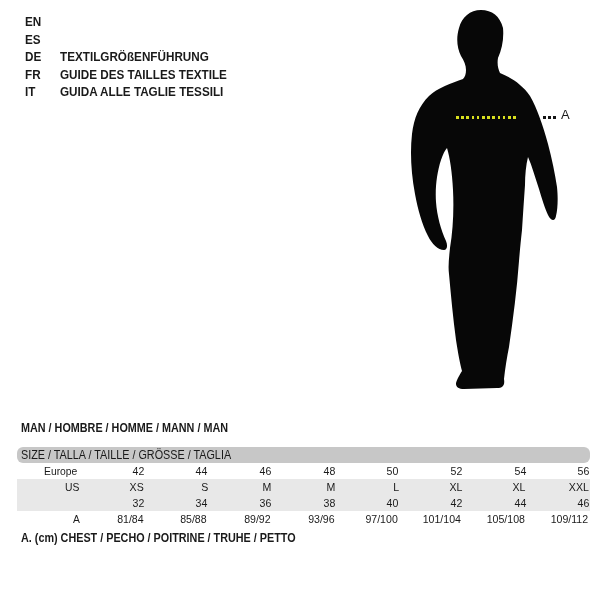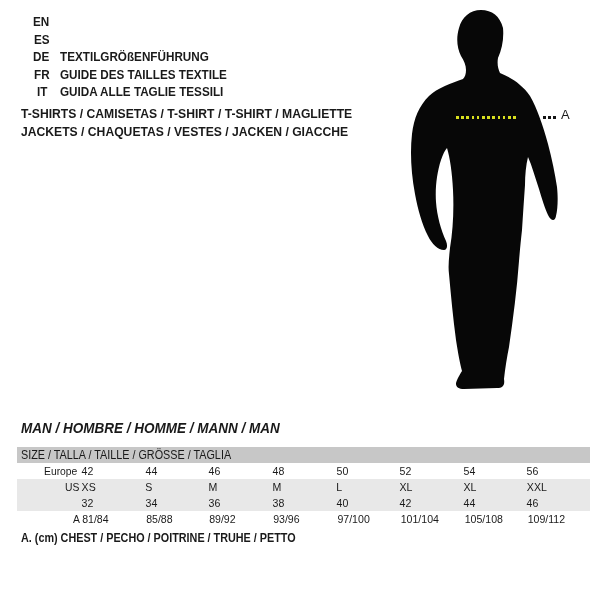--- a/index.html
+++ b/index.html
@@ -5,51 +5,51 @@
   html,body{margin:0;padding:0;background:#fff;}
   .page{
     position:relative;width:600px;height:600px;background:#ffffff;
     font-family:"Liberation Sans",sans-serif;color:#1a1a1a;overflow:hidden;
   }
   .condL{display:inline-block;transform:scaleX(0.9);transform-origin:0 50%;white-space:nowrap;}
   .condC{display:inline-block;transform:scaleX(0.92);transform-origin:50% 50%;white-space:nowrap;}
 
   
   .lang-list{position:absolute;left:25px;top:13px;}
-  .lang-row{display:flex;height:17.5px;line-height:17.5px;font-size:13px;font-weight:700;text-align:center;}
+  .lang-row{display:flex;height:17.5px;line-height:17.5px;font-size:13px;font-weight:700;}
   .lang-code{width:35px;flex:0 0 35px;}
 
   
   .categories{position:absolute;left:21px;top:105px;}
   .cat-line{height:18px;line-height:18px;font-size:13.5px;font-weight:700;}
 
   
   .man-svg{position:absolute;left:0;top:0;width:600px;height:600px;}
 
   
   .dash{position:absolute;height:3px;top:116px;}
   .dash-inner{left:456px;width:62px;
     background:repeating-linear-gradient(90deg,var(--chest) 0 2.6px,transparent 2.6px 5.2px);}
   .dash-outer{left:543px;width:16px;
     background:repeating-linear-gradient(90deg,#141414 0 2.6px,transparent 2.6px 5.2px);}
   .measure-label{position:absolute;left:561px;top:107px;font-size:13px;line-height:15px;}
 
   
-  .section-title{position:absolute;left:21px;top:420px;font-size:15px;font-weight:700;line-height:16px;font-style:italic;}
+  .section-title{position:absolute;left:21px;top:420px;font-size:12px;font-weight:700;line-height:16px;}
 
   
   .size-table{
     position:absolute;left:17px;top:447px;width:573px;
     border-collapse:collapse;table-layout:fixed;font-size:11.5px;
   }
   .size-table th{
     background:var(--headerbg);font-weight:400;text-align:left;
-    height:16px;padding:0 0 0 4px;font-size:12px;
+    height:16px;padding:0 0 0 4px;font-size:12px;border-radius:6px;
   }
-  .size-table td{height:16px;padding:0;text-align:left;font-weight:400;}
+  .size-table td{height:16px;padding:0;text-align:right;font-weight:400;}
   .size-table td.lbl{text-align:right;padding-left:4px;}
   .size-table tr.shaded td{background:var(--shadedbg);}
   .c-label{width:64px;}
 
   
   .footnote{position:absolute;left:21px;top:530px;font-size:12px;font-weight:700;line-height:16px;}
 </style>
 </head>
 <body>
 
@@ -69,24 +69,20 @@
     <div class="lang-row">
       <span class="lang-code"><span class="condL">FR</span></span>
       <span class="lang-label"><span class="condL">GUIDE DES TAILLES TEXTILE</span></span>
     </div>
     <div class="lang-row">
       <span class="lang-code"><span class="condL">IT</span></span>
       <span class="lang-label"><span class="condL">GUIDA ALLE TAGLIE TESSILI</span></span>
     </div>
   </div>
 
-  <div class="categories">
-    <div class="cat-line"><span class="condL">T-SHIRTS / CAMISETAS / T-SHIRT / T-SHIRT / MAGLIETTE</span></div>
-    <div class="cat-line"><span class="condL">JACKETS / CHAQUETAS / VESTES / JACKEN / GIACCHE</span></div>
-  </div>
 
   <svg class="man-svg" viewBox="0 0 600 600" xmlns="http://www.w3.org/2000/svg" aria-hidden="true">
     <path fill="#070707" d="
       M 481 10
       C 470 10 462 17 459 28
       C 456 38 457 48 461 56
       C 464 61 466 65 466 70
       C 466 74 465 77 463 79
       C 452 83 437 88 429 96
       C 419 106 414 118 412 134

